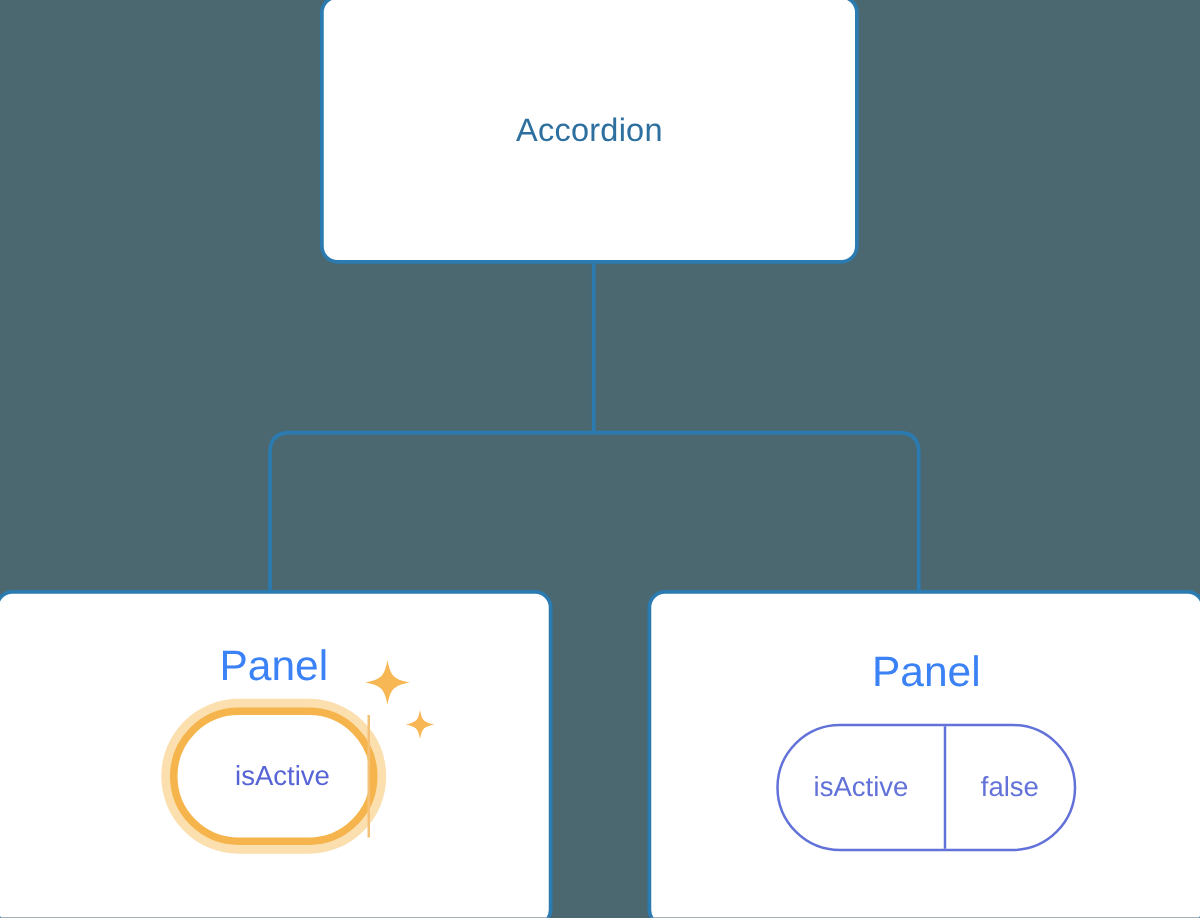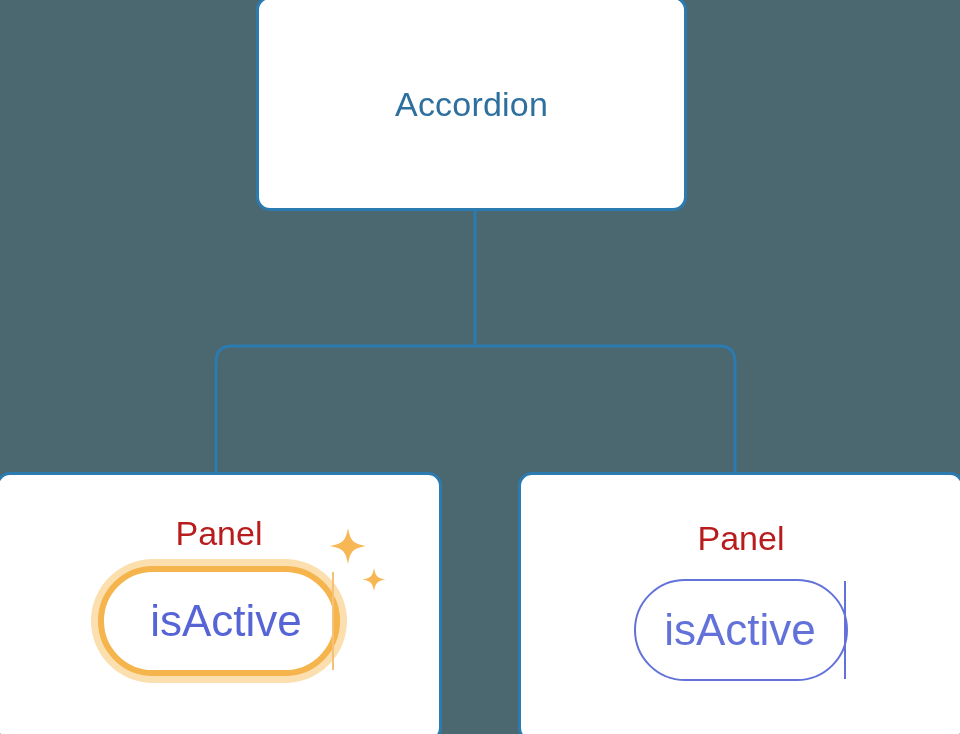--- a/index.html
+++ b/index.html
@@ -45,21 +45,21 @@
     left: 256px;
     top: -4px;
     width: 431px;
     height: 215px;
     display: flex;
     align-items: center;
     justify-content: center;
   }
 
   .node-title-root {
-    font-size: 34px;
+    font-size: 26px;
     color: #2d6f9e;
     letter-spacing: 0.2px;
     line-height: 1;
   }
 
   .node-child {
     top: 472px;
     height: 270px;
     display: flex;
     flex-direction: column;
@@ -71,21 +71,21 @@
     width: 446px;
   }
 
   .node-child-right {
     left: 518px;
     width: 446px;
   }
 
   .node-title {
     font-size: 34px;
-    color: #b91c1c;
+    color: #3b82f6;
     line-height: 1;
     margin-top: 41px;
   }
 
   .node-child-right .node-title {
     margin-top: 46px;
   }
 
   
   .pill-wrap {
@@ -101,21 +101,21 @@
     box-sizing: border-box;
     background: #ffffff;
     height: 102px;
   }
 
   .pill-key,
   .pill-val {
     display: flex;
     align-items: center;
     justify-content: center;
-    font-size: 44px;
+    font-size: 22px;
     color: #6272d9;
     box-sizing: border-box;
     line-height: 1;
   }
 
   .pill-key { padding: 0 28px; }
   .pill-val { padding: 0 28px; }
 
   .pill-divider {
     width: 2px;
@@ -191,17 +191,18 @@
     </div>
   </div>
 
   <div class="node node-child node-child-right">
     <div class="node-title">Panel</div>
 
     <div class="pill-wrap">
       <div class="pill">
         <div class="pill-key">isActive</div>
         <div class="pill-divider"></div>
+        <div class="pill-val">false</div>
       </div>
     </div>
   </div>
 
 </div>
 
 </body></html>

